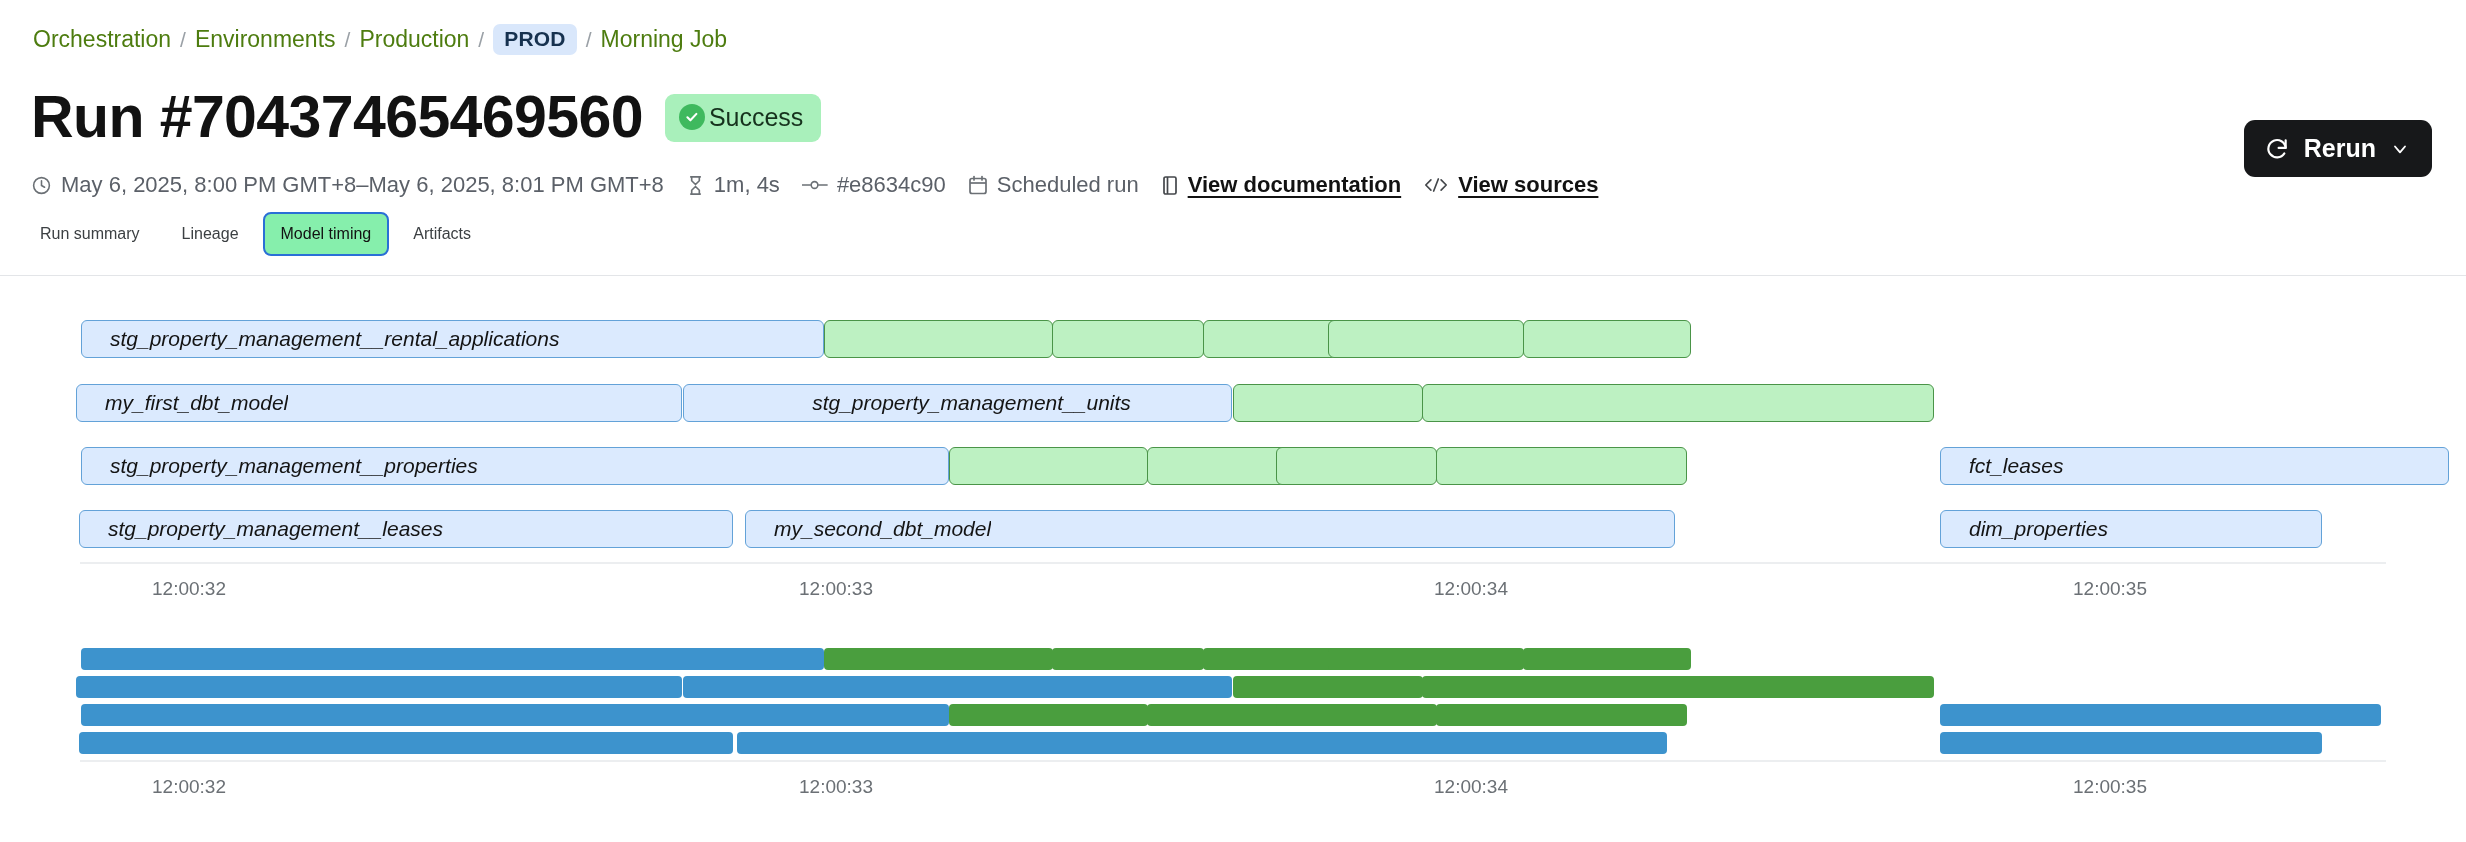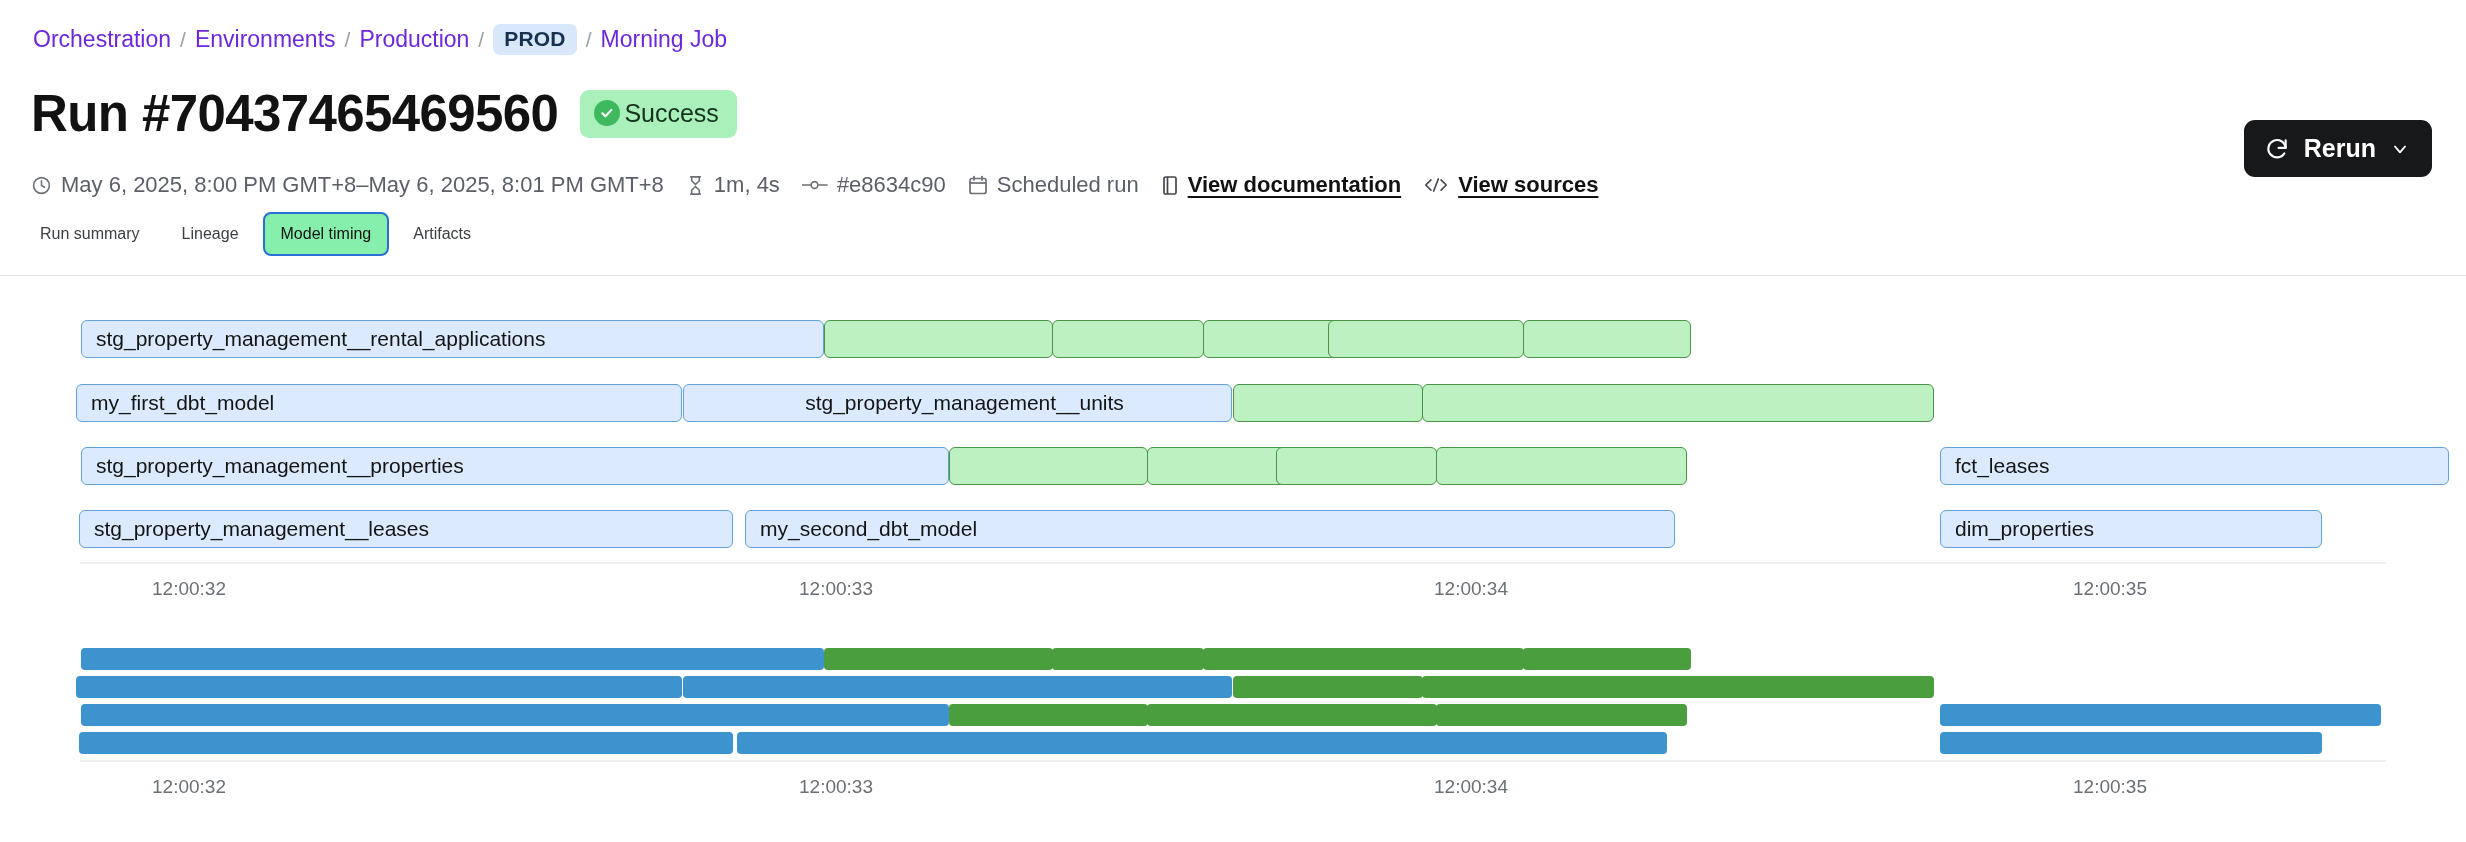--- a/index.html
+++ b/index.html
@@ -19,21 +19,21 @@
     position: absolute;
     left: 33px;
     top: 24px;
     display: flex;
     align-items: center;
     gap: 9px;
     font-size: 23px;
     color: #2b2b2b;
     white-space: nowrap;
   }
-  .crumb { color: #6d28d9; }
+  .crumb { color: #4d7c0f; }
   .crumb-sep { color: #9aa0a6; font-size: 21px; }
   .crumb-chip {
     background: #d9e7fb;
     color: #16314f;
     border-radius: 7px;
     padding: 3px 11px 4px 11px;
     font-size: 21px;
     font-weight: bold;
     letter-spacing: .2px;
   }
@@ -41,21 +41,21 @@
   
   .title-row {
     position: absolute;
     left: 31px;
     top: 88px;
     display: flex;
     align-items: center;
     gap: 22px;
   }
   .page-title {
-    font-size: 51px;
+    font-size: 59px;
     font-weight: bold;
     letter-spacing: -0.6px;
     line-height: 1;
     color: #121212;
     white-space: nowrap;
   }
   .status-badge {
     display: flex;
     align-items: center;
     gap: 4px;
@@ -177,24 +177,25 @@
     background: #dbeafe;
     border: 1.6px solid #63a2d8;
   }
   .bar.green {
     background: #bdf1c2;
     border: 1.6px solid #4a9448;
   }
   .bar-label {
     font-size: 21px;
     color: #141414;
-    padding-left: 14px;
+    padding-left: 28px;
     white-space: nowrap;
     overflow: hidden;
     text-overflow: clip;
+    font-style: italic;
   }
 
   .axis-rule {
     position: absolute;
     left: 80px;
     width: 2306px;
     height: 2px;
     background: #eceef0;
   }
   .axis-ticks {

